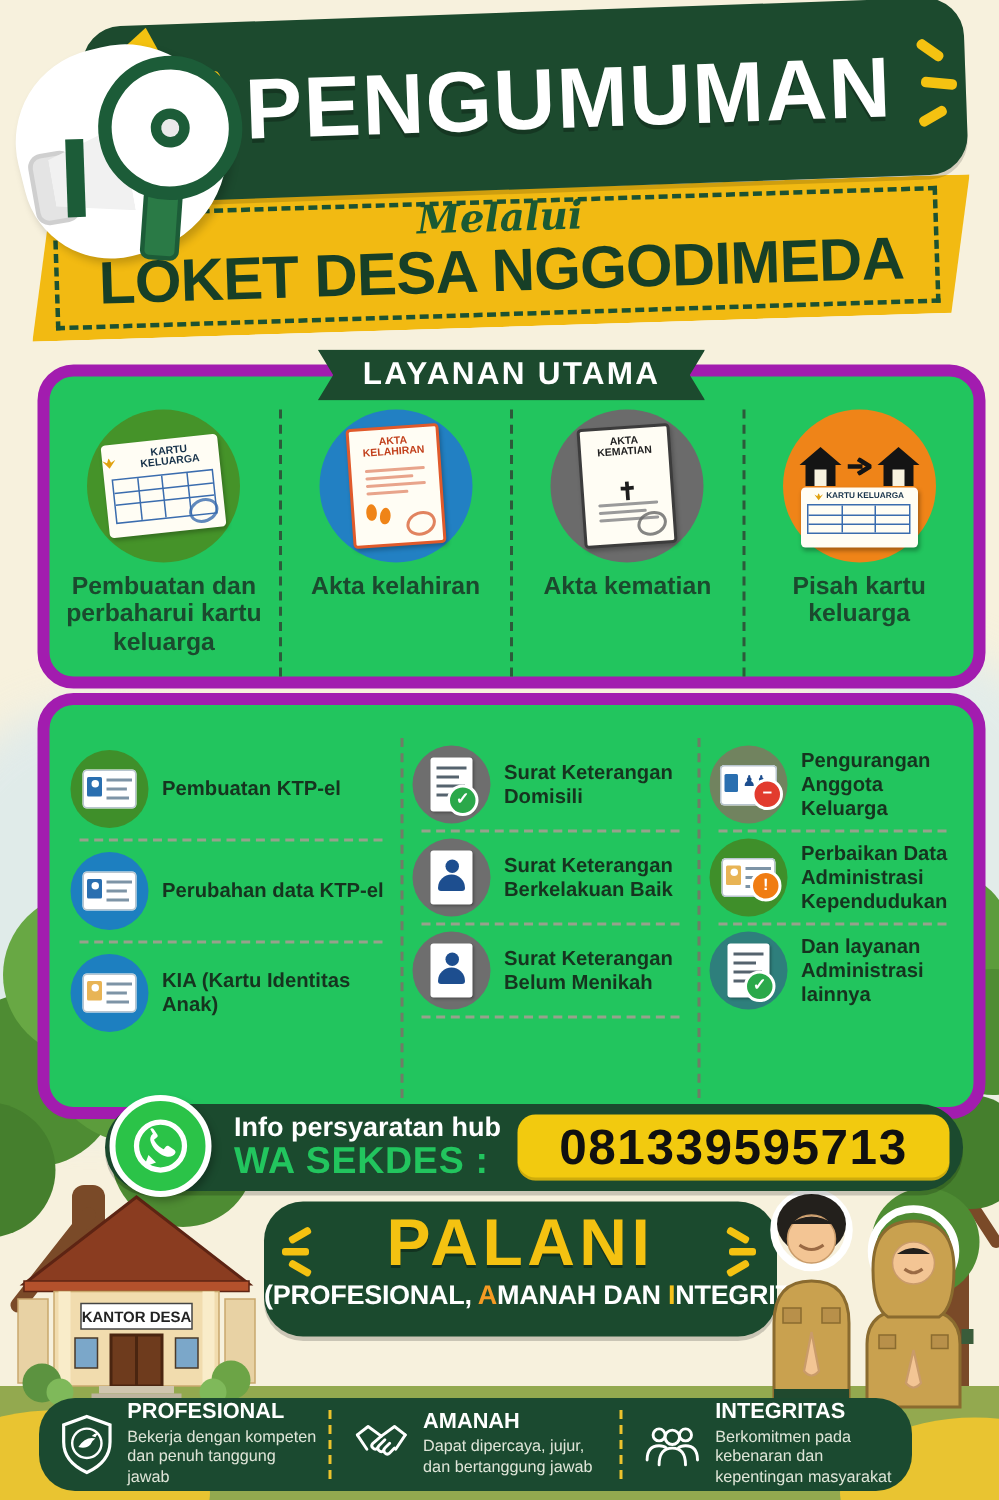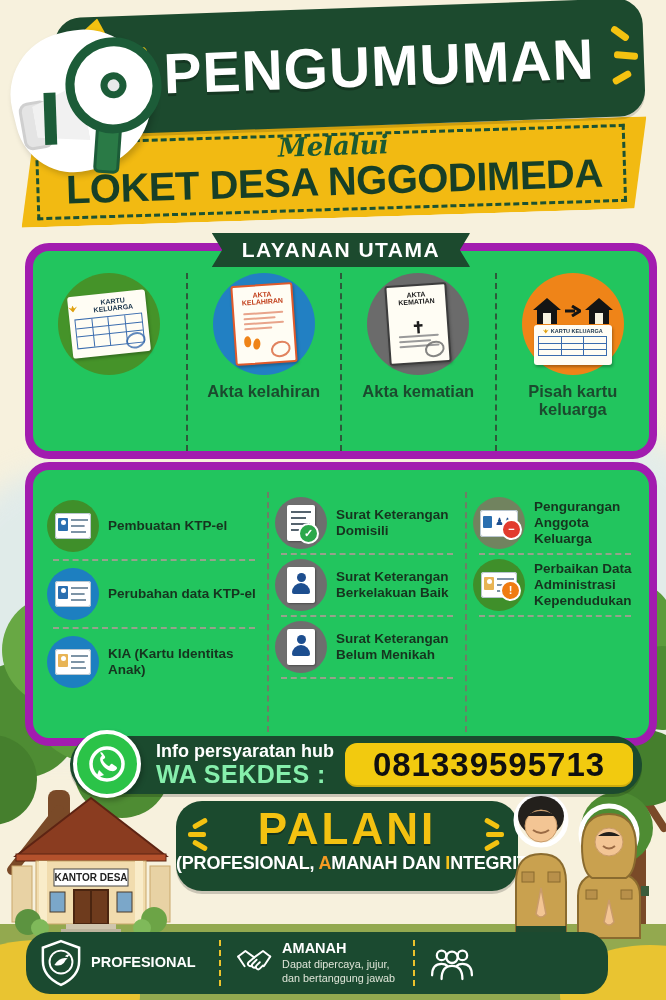--- a/index.html
+++ b/index.html
@@ -165,21 +165,21 @@
     clip-path:polygon(0 0,100% 0,100% 100%,50% 70%,0 100%);}
 
   
   .contact{position:absolute;left:70px;top:736px;width:572px;height:58px;background:#1b4a2e;border-radius:30px;
     z-index:5;display:flex;align-items:center;box-shadow:0 3px 0 rgba(0,0,0,.18);}
   .wa-badge{position:absolute;left:3px;top:-6px;width:68px;height:68px;border-radius:50%;background:#2bc348;
     border:4px solid #fff;box-sizing:border-box;display:flex;align-items:center;justify-content:center;
     box-shadow:2px 3px 5px rgba(0,0,0,.25);}
   .contact .txt{margin-left:86px;display:flex;flex-direction:column;line-height:1.05;}
   .contact .l1{color:#fff;font-weight:800;font-size:18px;}
-  .contact .l2{color:#86efac;font-weight:900;font-size:25px;letter-spacing:.5px;}
+  .contact .l2{color:#22c55e;font-weight:900;font-size:25px;letter-spacing:.5px;}
   .phone-pill{margin-left:auto;margin-right:9px;width:288px;height:44px;background:#f2ca0f;border-radius:12px;
     display:flex;align-items:center;justify-content:center;font-weight:900;font-size:33px;color:#101010;
     letter-spacing:1px;box-shadow:inset 0 -2px 0 rgba(0,0,0,.15);}
 
   
   .palani{position:absolute;left:176px;top:801px;width:342px;height:90px;background:#1b4a2e;border-radius:26px;
     z-index:4;text-align:center;box-shadow:0 3px 0 rgba(0,0,0,.18);}
   .palani .title{margin-top:6px;font-weight:900;font-size:44px;line-height:1;color:#f4c211;letter-spacing:3px;
     text-shadow:0 2px 0 rgba(0,0,0,.3);}
   .palani .sub{margin-top:2px;font-weight:900;font-size:18px;color:#fff;letter-spacing:-.2px;white-space:nowrap;}
@@ -291,20 +291,21 @@
         <div class="big-circle" style="background:#459329;">
           <div class="doc kk-doc">
             <div class="ttl" style="display:flex;align-items:center;gap:3px;">
                 <span class="garuda"></span>
                 <span>KARTU KELUARGA</span>
               </div>
             <div class="kk-table"></div>
             <div class="stamp" style="color:#3a6cae;border-color:#3a6cae;"></div>
           </div>
         </div>
+        <div class="lu-label">Pembuatan dan perbaharui kartu keluarga</div>
       </div>
 
       <div class="lu-col">
         <div class="big-circle" style="background:#2280C3;">
           <div class="doc akta-doc kelahiran">
             <div class="ttl">AKTA KELAHIRAN</div>
             <div class="lines">
                 <i style="background:#e8a48b;"></i>
                 <i style="background:#e8a48b;width:80%;"></i>
                 <i style="background:#e8a48b;"></i>
@@ -437,20 +438,29 @@
         </div>
         <div class="ol-row sep">
           <div class="sm-circle" style="background:#3f8f2a;">
             <div class="mini-card">
                 <i class="ph" style="background:#e8b455;"></i>
                 <i class="ln"></i>
                 <span class="badge b-excl"></span>
               </div>
           </div>
           <div class="ol-label">Perbaikan Data Administrasi Kependudukan</div>
+        </div>
+        <div class="ol-row">
+          <div class="sm-circle" style="background:#2e7f7c;">
+            <div class="mini-doc">
+                <i class="ln"></i>
+                <span class="badge b-check"></span>
+              </div>
+          </div>
+          <div class="ol-label">Dan layanan Administrasi lainnya</div>
         </div>
       </div>
 
     </div>
   </section>
 
   <svg class="building" width="166" height="150" viewBox="0 0 166 150">
     <rect x="4" y="74" width="20" height="56" fill="#e8d2a4" stroke="#c9a86d"></rect>
     <rect x="142" y="74" width="20" height="56" fill="#e8d2a4" stroke="#c9a86d"></rect>
     <polygon points="83,6 158,64 8,64" fill="#8a3c20" stroke="#5d2413" stroke-width="2"></polygon>
@@ -533,20 +543,21 @@
   <div class="values">
 
     <div class="value">
       <svg width="42" height="48" viewBox="0 0 44 50">
         <path d="M22 2 L41 9 V23 C41 35 33 43 22 48 C11 43 3 35 3 23 V9 Z" fill="none" stroke="#fff" stroke-width="2.6"></path>
         <circle cx="22" cy="24" r="12" fill="none" stroke="#fff" stroke-width="2"></circle>
         <path d="M15 27 q6 -9 14 -7 q-3 2 -4 5 q-4 4 -10 2 Z M26 18 q3 -3 5 -2 l-2 3 Z" fill="#fff"></path>
       </svg>
       <div class="vt">
         <span class="vtitle">PROFESIONAL</span>
+        <span class="vdesc">Bekerja dengan kompeten dan penuh tanggung jawab</span>
       </div>
     </div>
 
     <div class="value">
       <svg width="46" height="38" viewBox="0 0 48 40">
         <g stroke="#fff" stroke-width="2.4" fill="none" stroke-linecap="round" stroke-linejoin="round">
           <path d="M4 12 L13 5 L24 13"></path>
           <path d="M44 12 L35 5 L24 13"></path>
           <path d="M4 12 L12 24 M44 12 L36 24"></path>
           <path d="M24 13 L17 19 q-2 2 0 4 q2 2 4 0"></path>
@@ -563,16 +574,20 @@
     <div class="value">
       <svg width="46" height="36" viewBox="0 0 48 38">
         <g stroke="#fff" stroke-width="2.4" fill="none" stroke-linecap="round">
           <circle cx="13" cy="11" r="5"></circle>
             <circle cx="35" cy="11" r="5"></circle>
           <path d="M3 32 q0 -12 10 -12 q4 0 6 2 M45 32 q0 -12 -10 -12 q-4 0 -6 2"></path>
           <circle cx="24" cy="13" r="6"></circle>
           <path d="M13 36 q0 -14 11 -14 q11 0 11 14"></path>
         </g>
       </svg>
+      <div class="vt">
+        <span class="vtitle">INTEGRITAS</span>
+        <span class="vdesc">Berkomitmen pada kebenaran dan kepentingan masyarakat</span>
+      </div>
     </div>
 
   </div>
 </div>
 
 </body></html>

